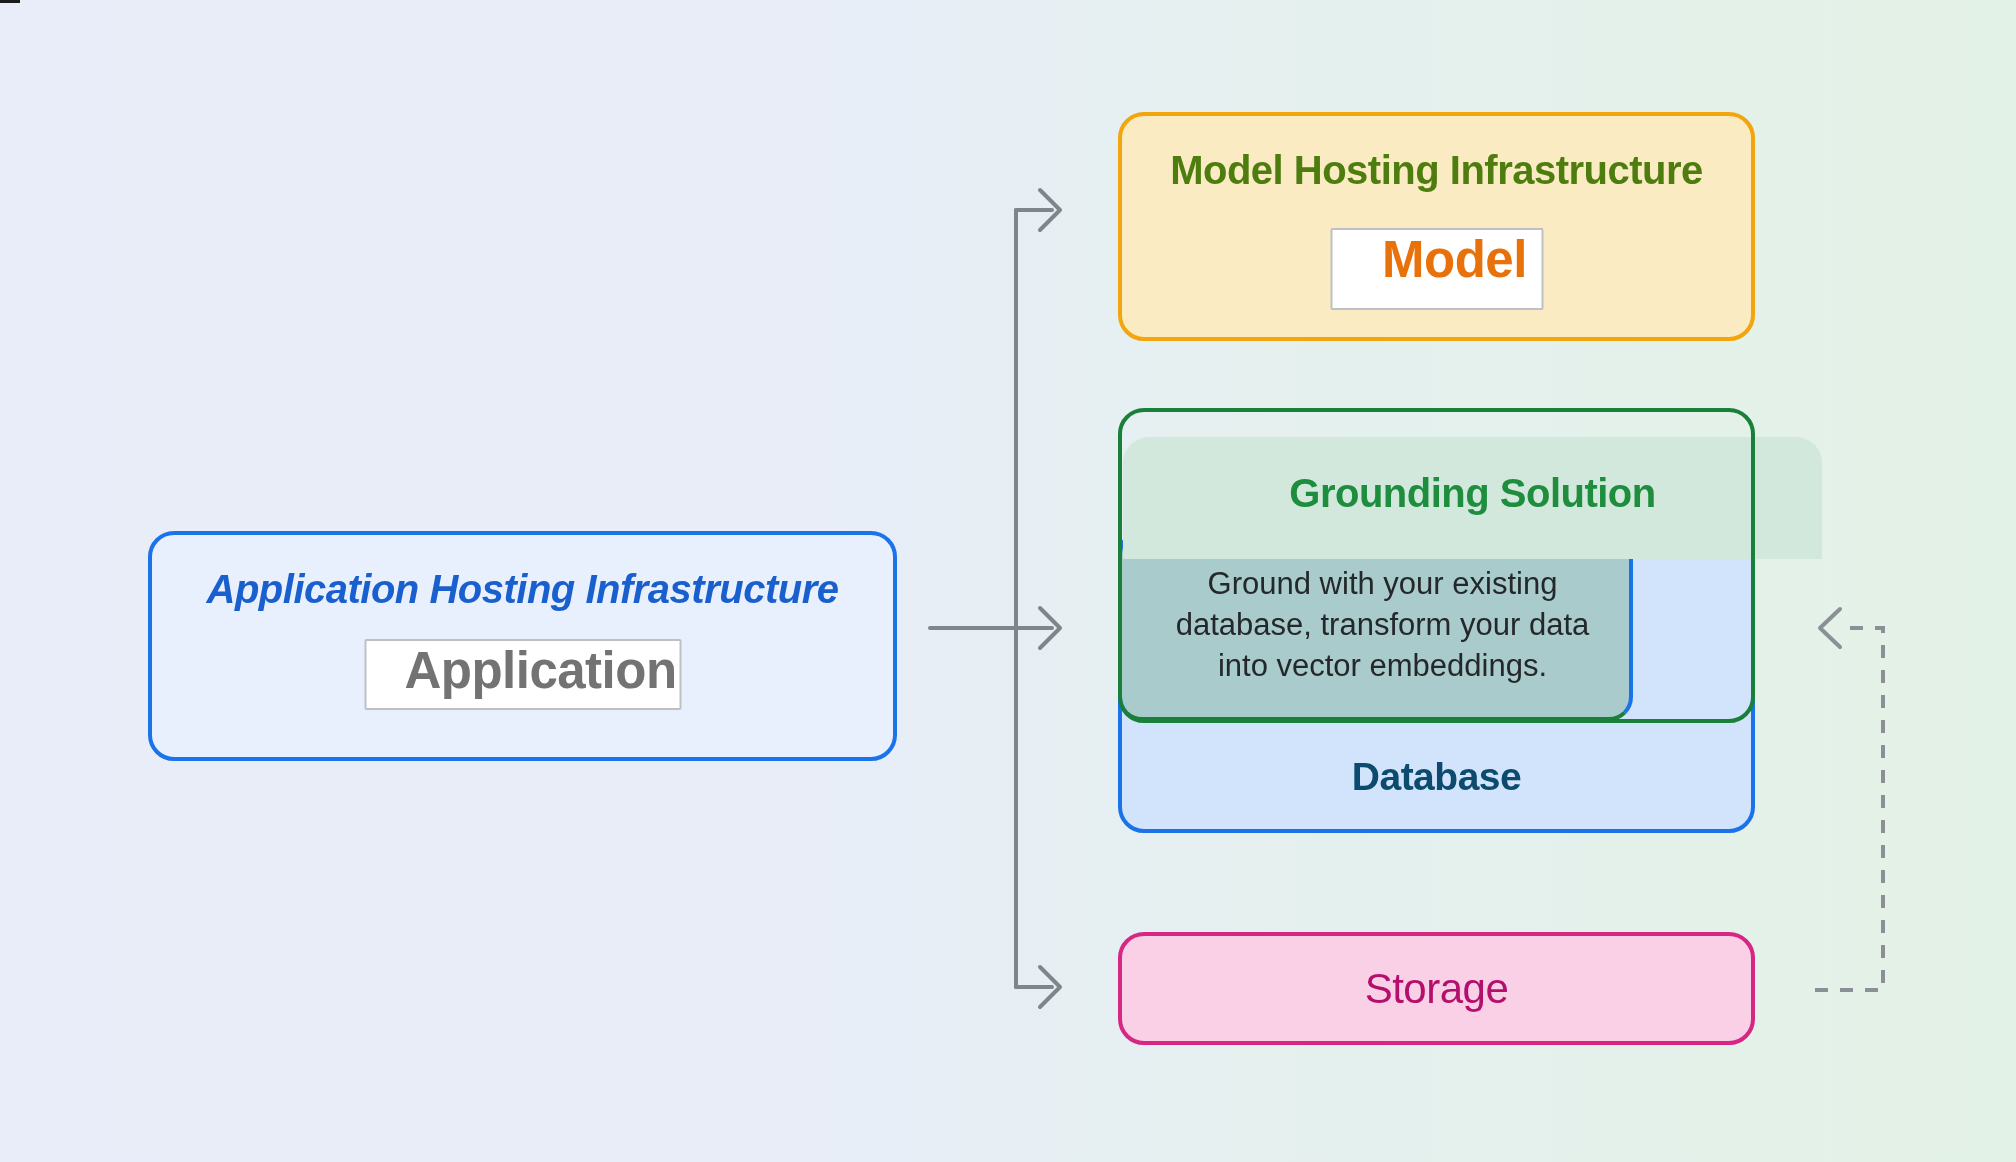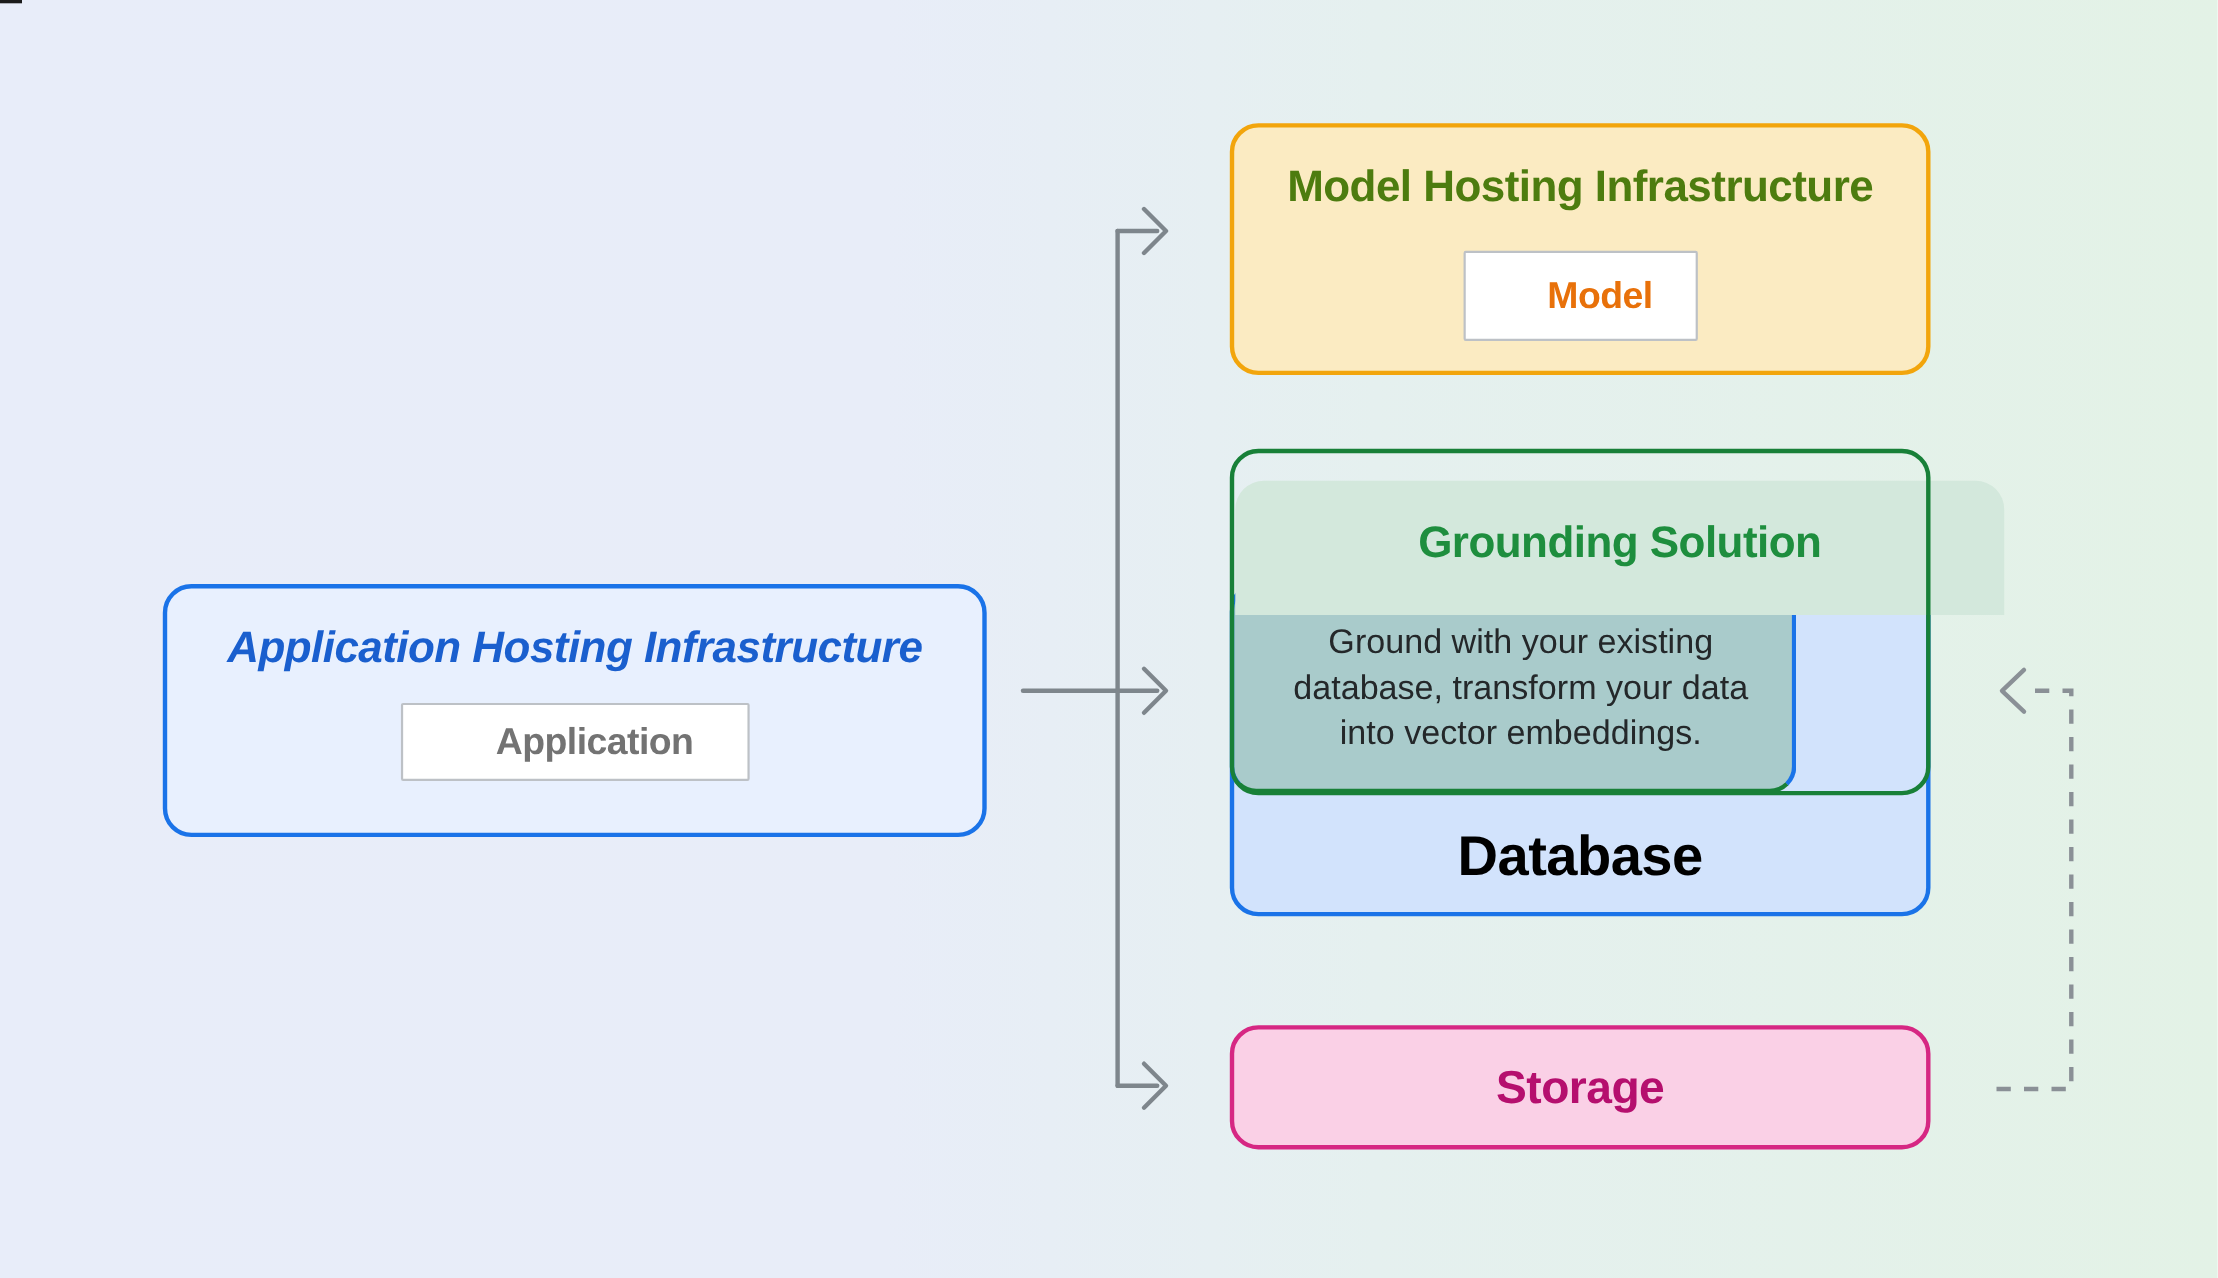--- a/index.html
+++ b/index.html
@@ -17,61 +17,61 @@
   .connectors{position:absolute;left:0;top:0;pointer-events:none;}
 
   .box{position:absolute;box-sizing:border-box;border-radius:26px;}
   .box-title{
     text-align:center;font-weight:bold;font-size:40px;line-height:48px;
     letter-spacing:-0.5px;white-space:nowrap;
   }
   .chip{
     position:absolute;left:50%;transform:translateX(-50%);
     box-sizing:border-box;background:#ffffff;border:2px solid #BDC1C6;
-    border-radius:2px;display:flex;align-items:center;justify-content:center;
-    font-weight:bold;font-size:34px;letter-spacing:-0.5px;padding-left:36px;
+    border-radius:2px;display:flex;justify-content:center;
+    font-weight:bold;font-size:51px;letter-spacing:-0.5px;padding-left:36px;
   }
 
   
   .app-box{left:148px;top:531px;width:749px;height:230px;
     background:#E8F0FE;border:4px solid #1A73E8;}
   .app-title{margin-top:30px;color:#1A5FCE;font-style:italic;}
   .app-chip{top:104px;width:317px;height:71px;color:#737373;}
 
   
   .model-box{left:1118px;top:112px;width:637px;height:229px;
     background:#FBEBC2;border:4px solid #F2A50C;}
   .model-title{margin-top:30px;color:#4d7c0f;}
   .model-chip{top:112px;width:213px;height:82px;color:#E8710A;}
 
   
   .grounding-group{position:absolute;left:1118px;top:408px;width:637px;height:425px;}
   .db-box{position:absolute;top:122px;left:0;width:637px;height:303px;
     box-sizing:border-box;background:#D2E3FC;border:4px solid #1A73E8;border-radius:26px;}
   .db-label{position:absolute;bottom:0;left:0;width:100%;height:104px;
     display:flex;align-items:center;justify-content:center;
-    color:#000000;font-weight:bold;font-size:51px;letter-spacing:-0.5px;}
+    color:#0c4a6e;font-weight:bold;font-size:39px;letter-spacing:-0.5px;}
   .teal-box{position:absolute;top:122px;left:0;width:515px;height:191px;
     box-sizing:border-box;background:#A9CBCB;
     border:4px solid #1A73E8;border-bottom-color:#188038;border-radius:24px;
     display:flex;align-items:center;justify-content:center;padding-left:14px;}
   .grounding-desc{max-width:600px;padding:0 18px;text-align:center;
     font-size:31px;line-height:1.32;color:#24282A;font-weight:normal;}
   .green-top{position:absolute;top:0;left:5px;width:699px;height:122px;
     background:#D3E8DC;border-radius:26px 26px 0 0;margin-top:29px;}
   .green-title{margin-top:32px;color:#1E8E3E;}
   .green-outline{position:absolute;top:0;left:0;width:637px;height:315px;
     box-sizing:border-box;border:4px solid #188038;border-radius:26px;
     background:transparent;pointer-events:none;}
 
   
   .storage-box{left:1118px;top:932px;width:637px;height:113px;
     background:#FAD0E6;border:4px solid #D62783;
     display:flex;align-items:center;justify-content:center;}
-  .storage-label{color:#B50F6E;font-weight:bold;font-size:42px;letter-spacing:-0.5px;}
+  .storage-label{color:#B50F6E;font-weight:normal;font-size:42px;letter-spacing:-0.5px;}
 </style>
 </head>
 <body>
 
 <div class="canvas">
 
   <div class="corner-artifact"></div>
 
   <svg class="connectors" width="2016" height="1162" viewBox="0 0 2016 1162">
 

